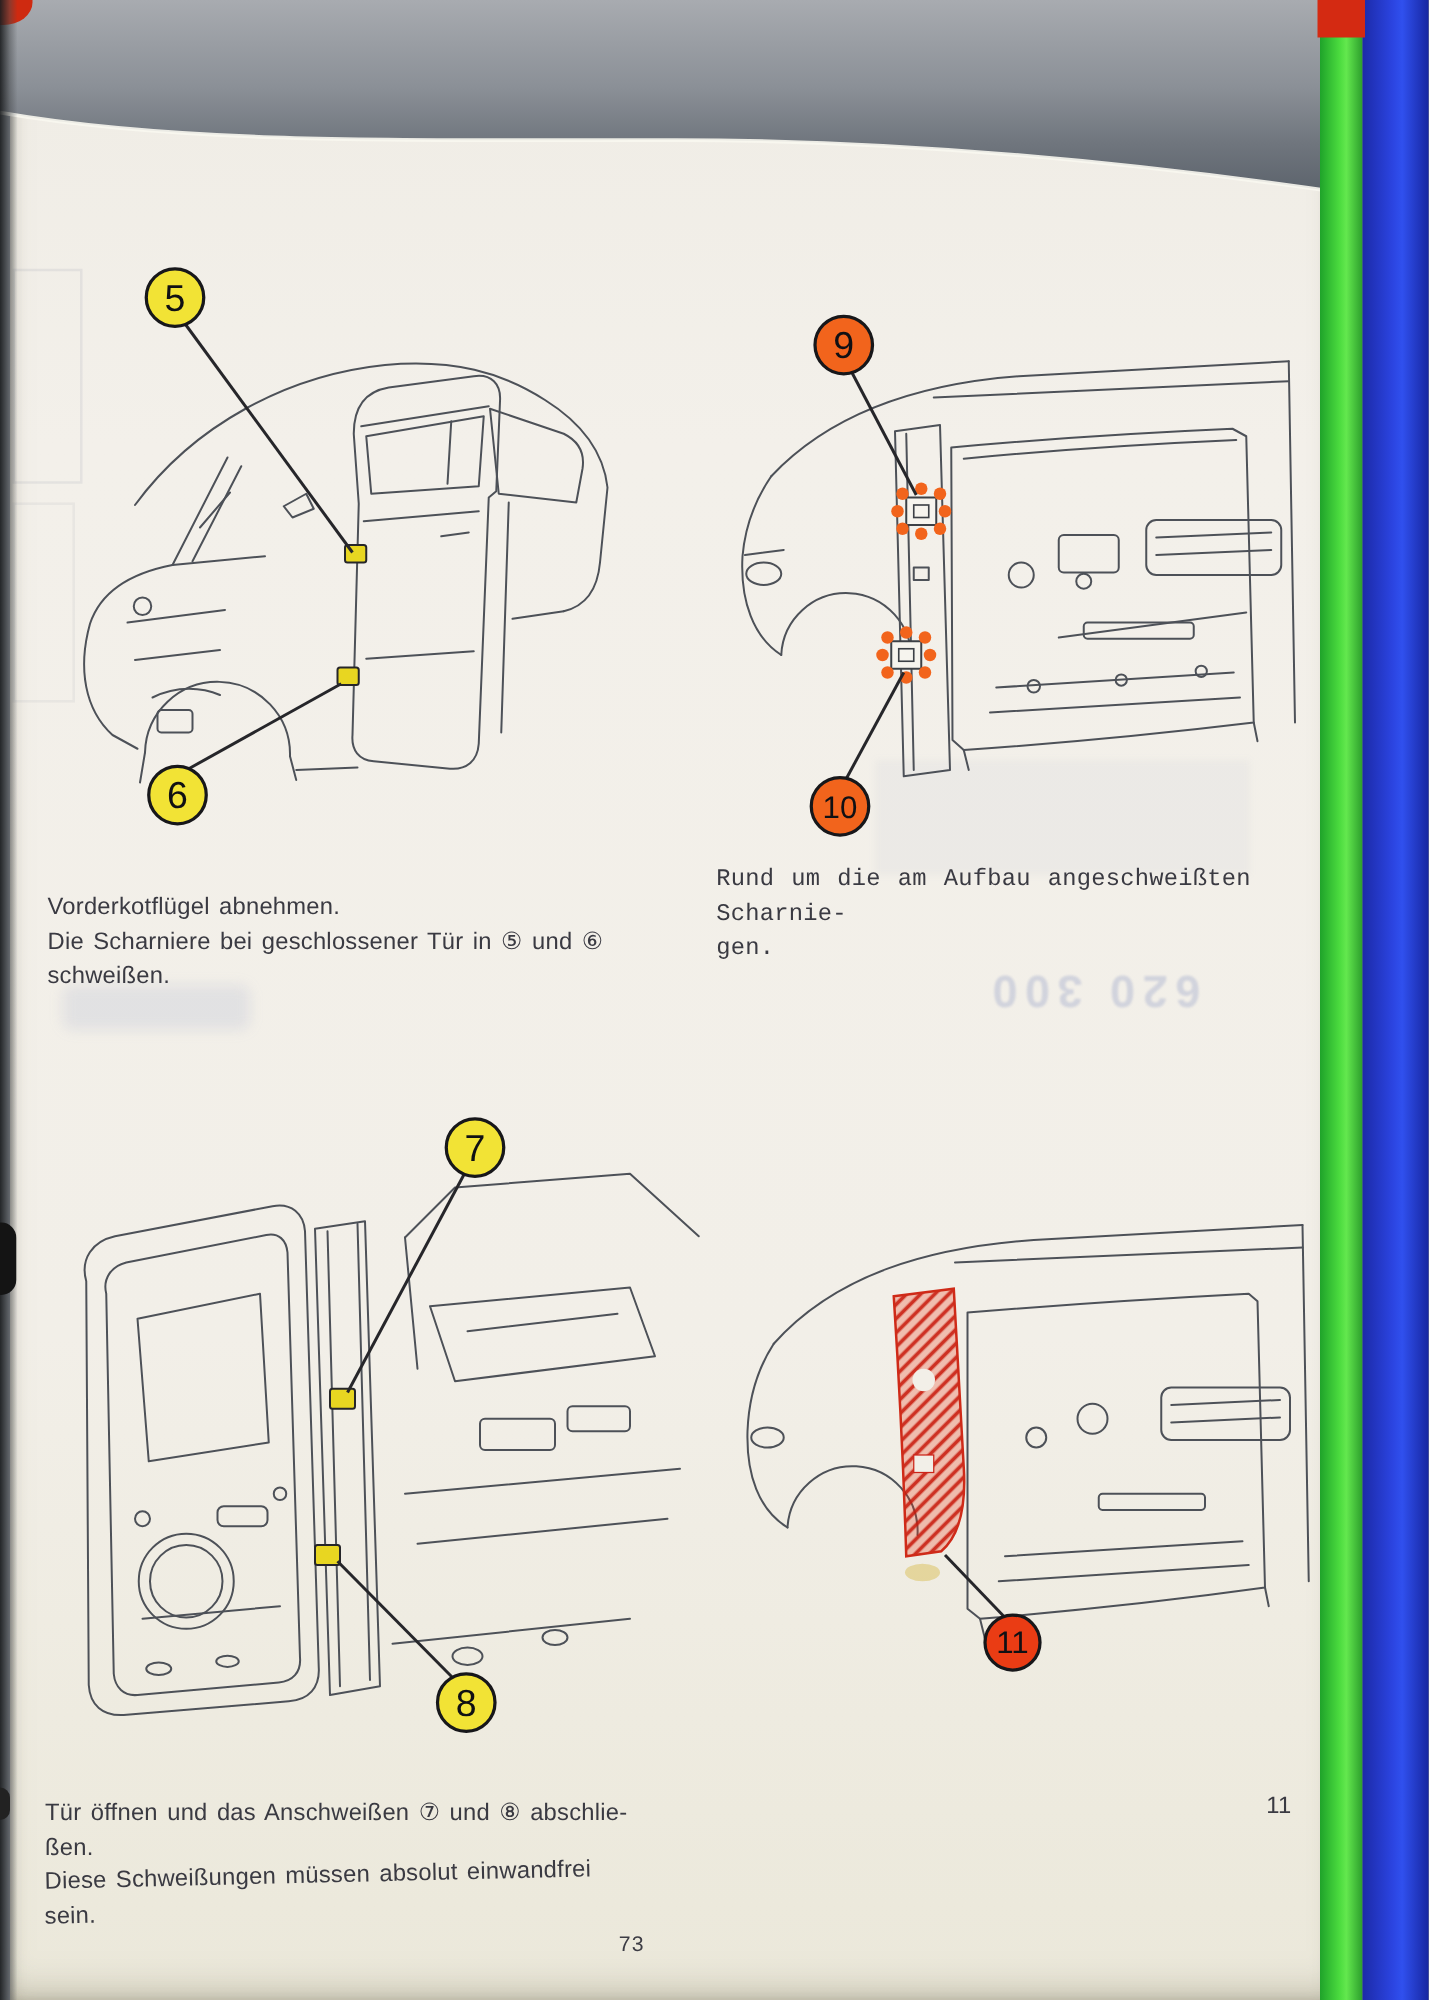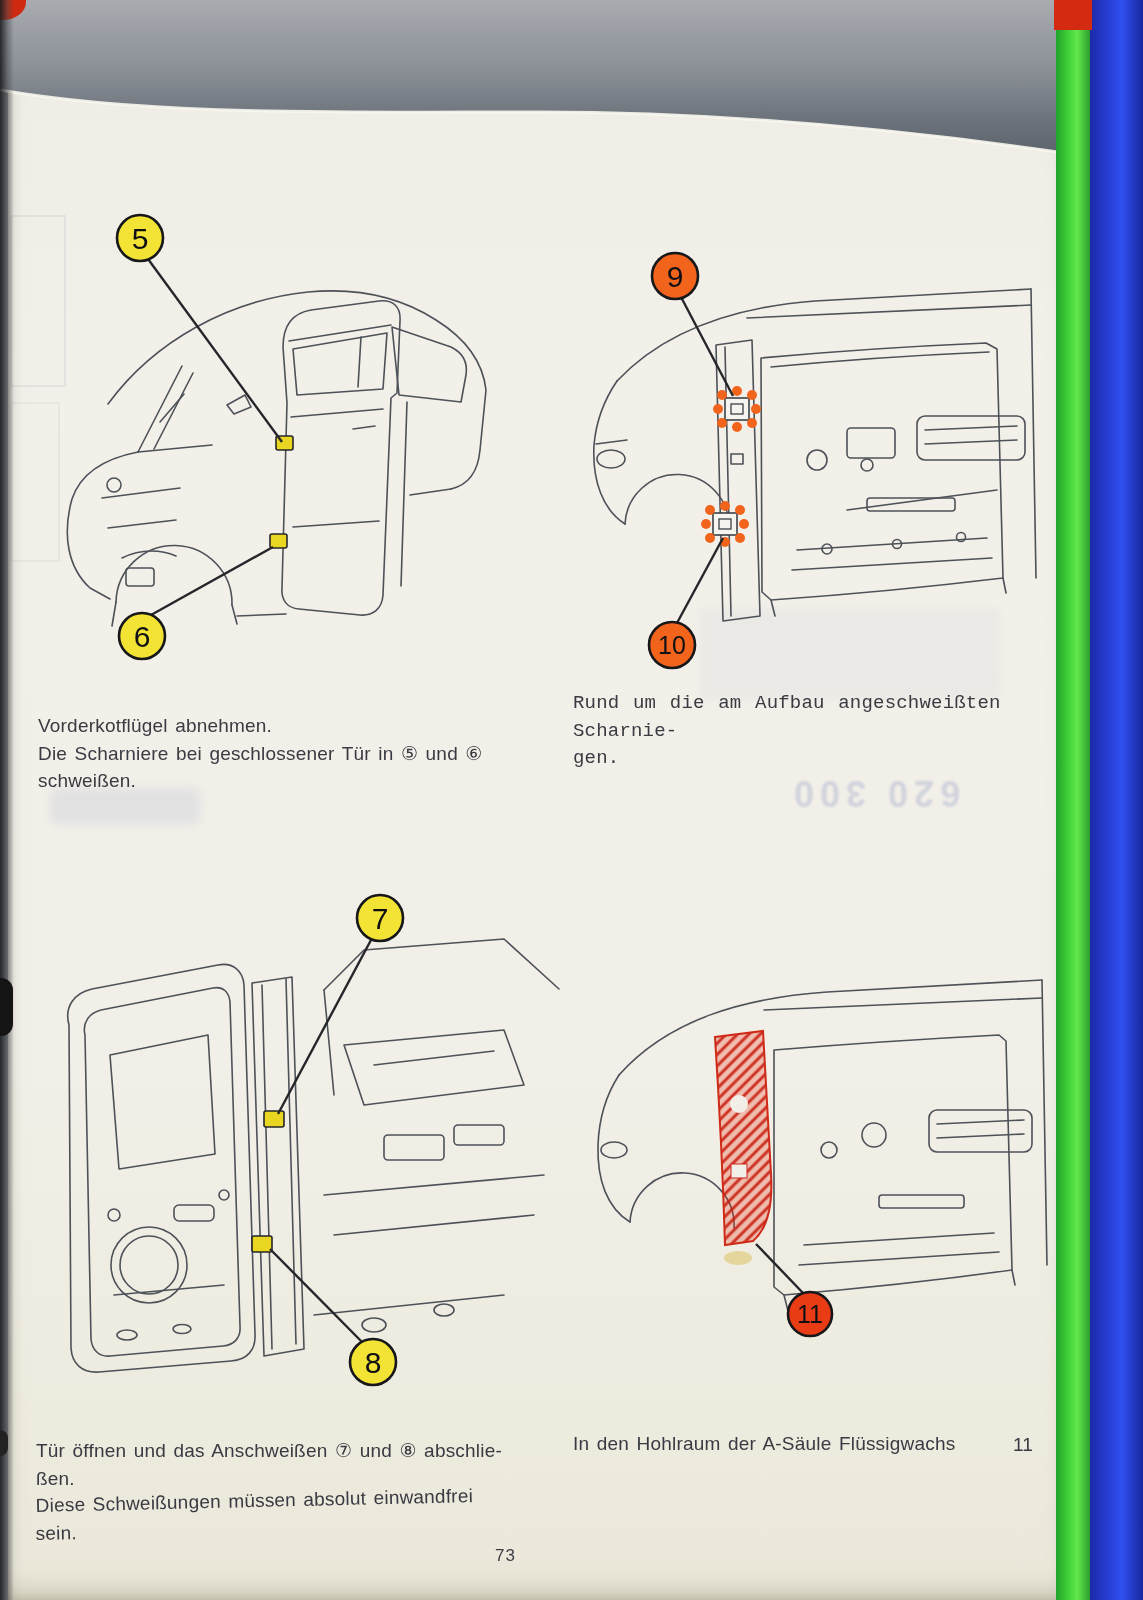--- a/index.html
+++ b/index.html
@@ -286,21 +286,20 @@
   </div>
 
   <div class="caption" id="cap3">
     <div>Tür öffnen und das Anschweißen ⑦ und ⑧ abschlie-</div>
     <div>ßen.</div>
     <div>Diese Schweißungen müssen absolut einwandfrei</div>
     <div>sein.</div>
   </div>
 
   <div class="caption" id="cap4">
-    <div>In den Hohlraum der A-Säule Flüssigwachs</div>
     <span class="margin-num">11</span>
   </div>
 
   <div class="page-num">73</div>
 
   <svg class="topcurve" width="1072" height="170" viewBox="0 0 1072 170">
     <defs>
       <linearGradient id="gtop" x1="0" y1="0" x2="0" y2="1">
         <stop offset="0" stop-color="#a8abb0"></stop>
         <stop offset="0.45" stop-color="#8b9097"></stop>

